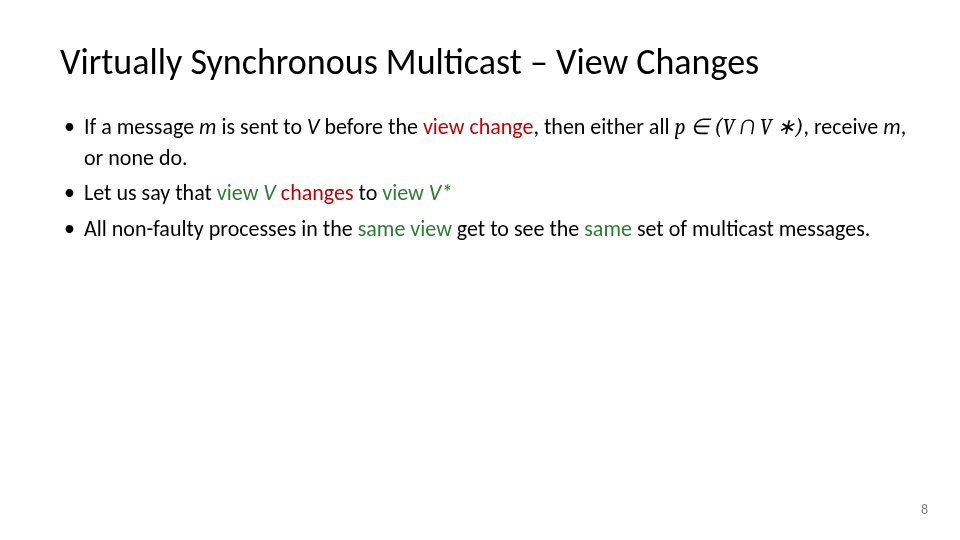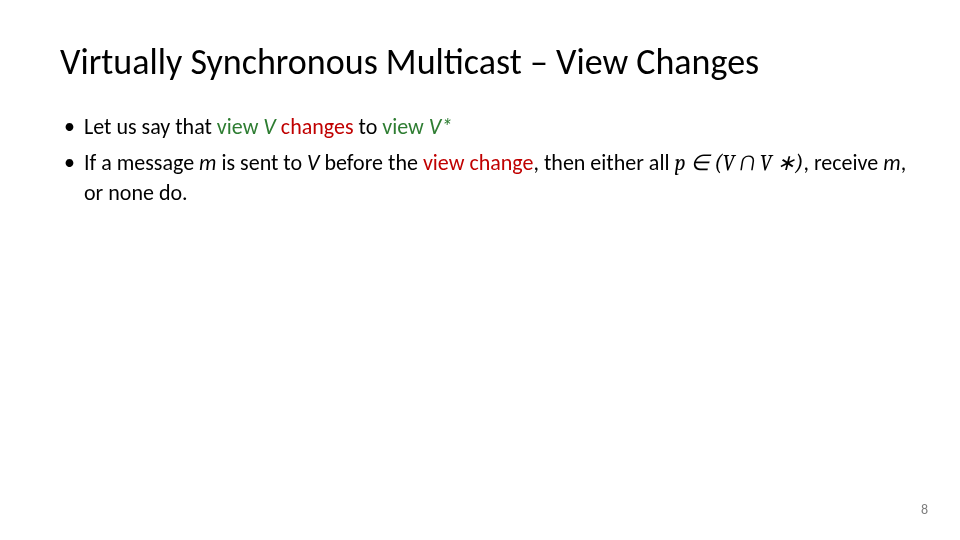--- a/index.html
+++ b/index.html
@@ -74,26 +74,29 @@
 </head>
 <body>
 
 <div class="slide">
   <h1 class="title">Virtually Synchronous Multicast – View Changes</h1>
 
   <div class="content">
     <ul>
 
       <li>
+        <span>If a message </span><span class="italic">m</span><span> is sent to </span><span class="italic">V</span><span> before the </span><span class="red">view change</span><span>, then either all </span><span class="math">p ∈ (V ∩ V ∗)</span><span>, receive </span><span class="italic">m</span><span>, or none do.</span>
+      </li>
+
+      <li>
         <span>Let us say that </span><span class="green">view </span><span class="green italic">V</span><span> </span><span class="red">changes</span><span> to </span><span class="green">view </span><span class="green italic">V*</span>
       </li>
 
       <li>
-        <span>If a message </span><span class="italic">m</span><span> is sent to </span><span class="italic">V</span><span> before the </span><span class="red">view change</span><span>, then either all </span><span class="math">p ∈ (V ∩ V ∗)</span><span>, receive </span><span class="italic">m</span><span>, or none do.</span>
+        <span>All non-faulty processes in the </span><span class="green">same view</span><span> get to see the </span><span class="green">same</span><span> set of multicast messages.</span>
       </li>
-
 
 
     </ul>
   </div>
 
   <div class="pagenum">8</div>
 </div>
 
 </body></html>

